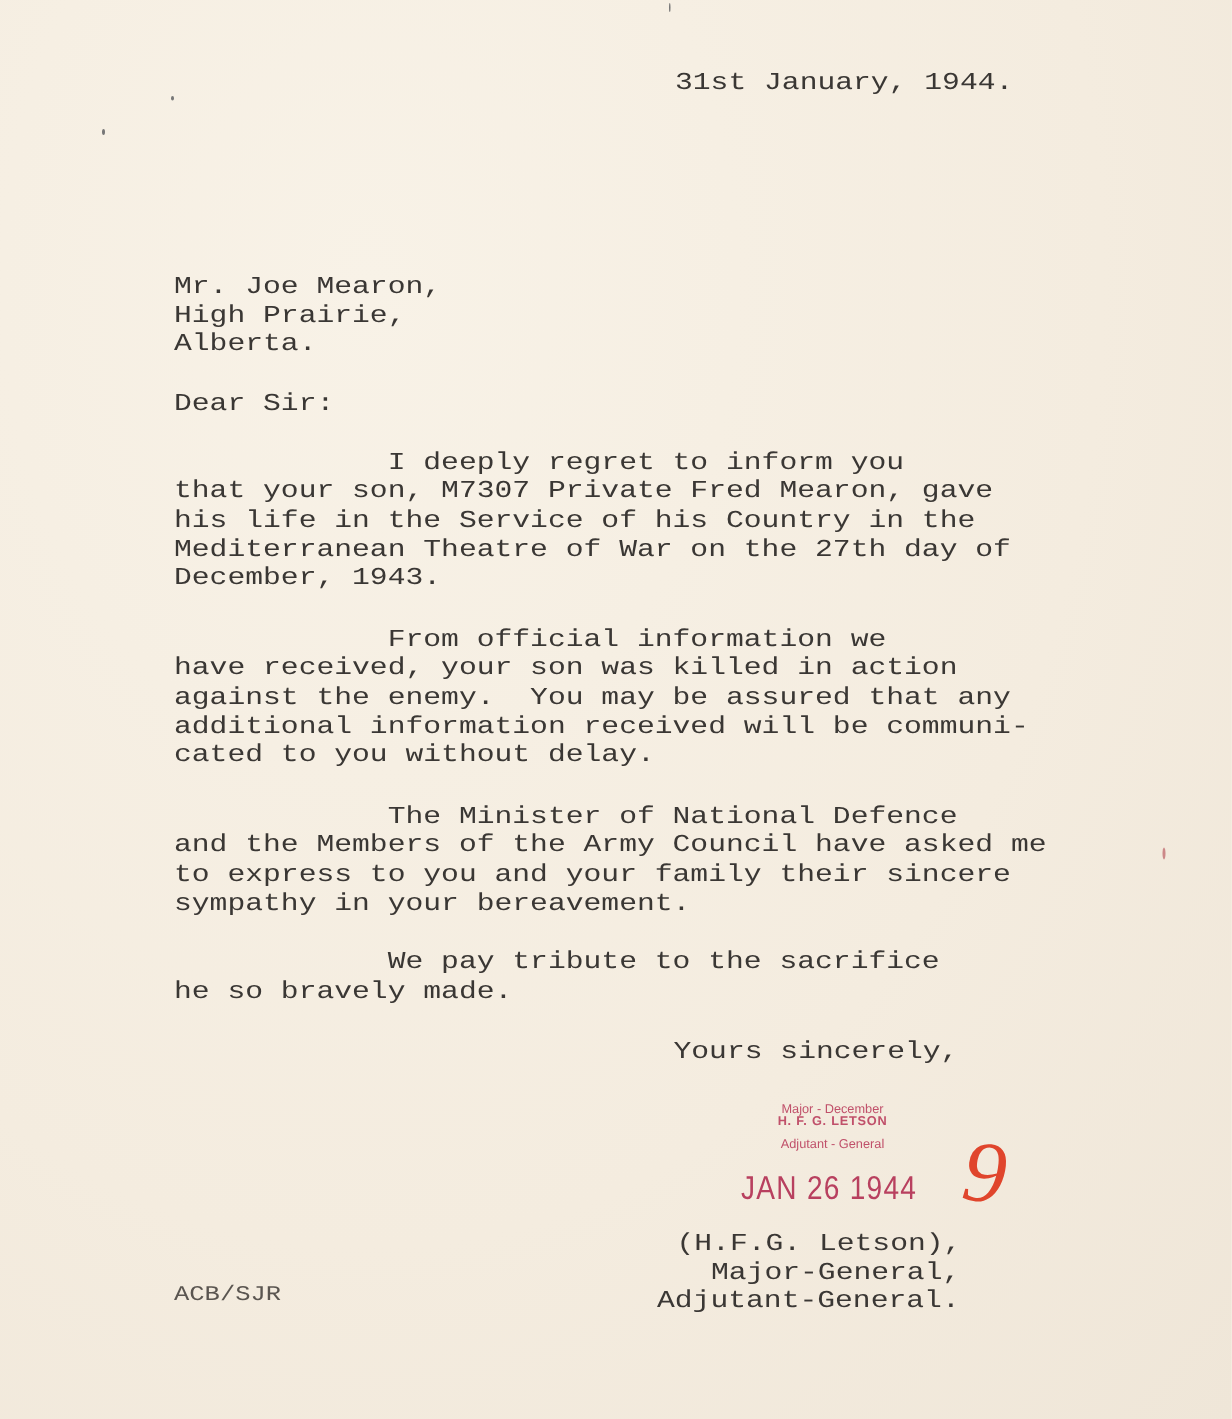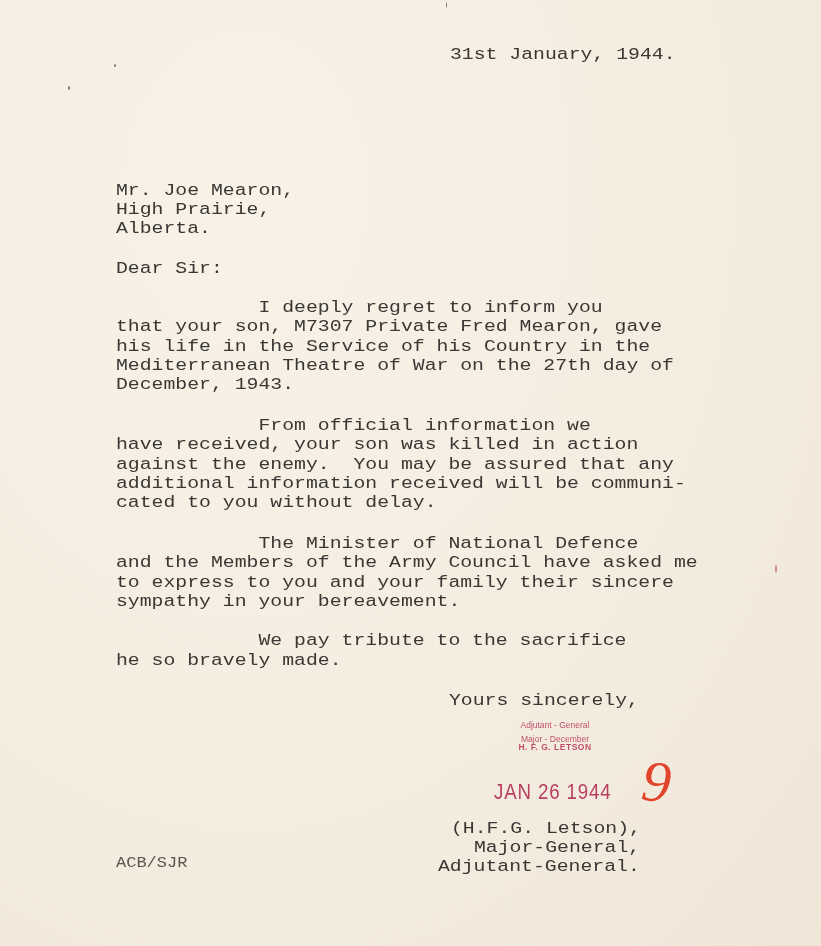--- a/index.html
+++ b/index.html
@@ -56,21 +56,21 @@
 <div>
   <div class="tw" style="left:116px; top:634px;">            We pay tribute to the sacrifice</div>
   <div class="tw" style="left:116px; top:654px;">he so bravely made.</div>
 </div>
 
 <div class="tw" style="left:449px; top:694px;">Yours sincerely,</div>
 
 <div>
   <div class="stamp" style="left:500px; top:722px; width:110px; font-size:8.5px; font-weight:bold; letter-spacing:0.5px;margin-top:20px;">H. F. G. LETSON</div>
   <div class="stamp" style="left:500px; top:734px; width:110px; font-size:8.5px;">Major - December</div>
-  <div class="stamp" style="left:500px; top:720px; width:110px; font-size:8.5px;">Adjutant - General</div>
+  <div class="stamp" style="left:500px; top:757px; width:110px; font-size:8.5px;">Adjutant - General</div>
 </div>
 
 <div class="datestamp" style="left:494px; top:779px;">JAN 26 1944</div>
 
 <div class="nine" style="left:642px; top:748px;">9</div>
 
 <div>
   <div class="tw" style="left:451px; top:822px;">(H.F.G. Letson),</div>
   <div class="tw" style="left:474px; top:841px;">Major-General,</div>
   <div class="tw" style="left:438px; top:860px;">Adjutant-General.</div>

